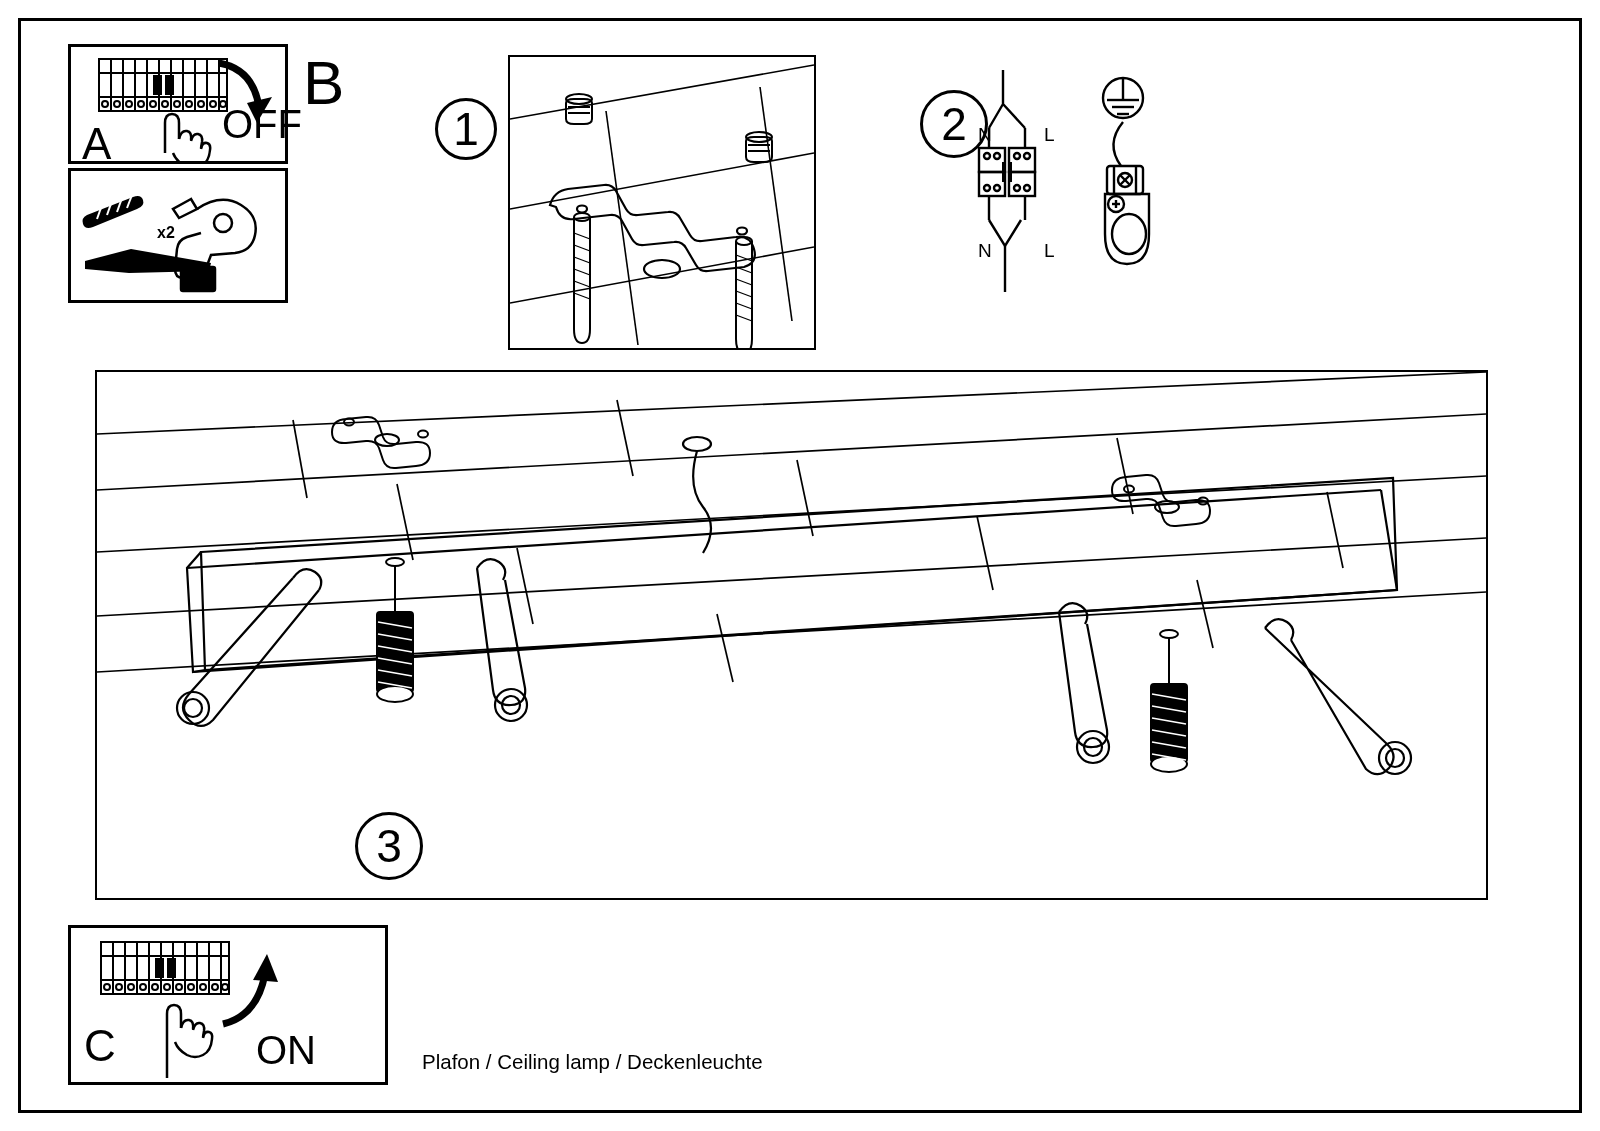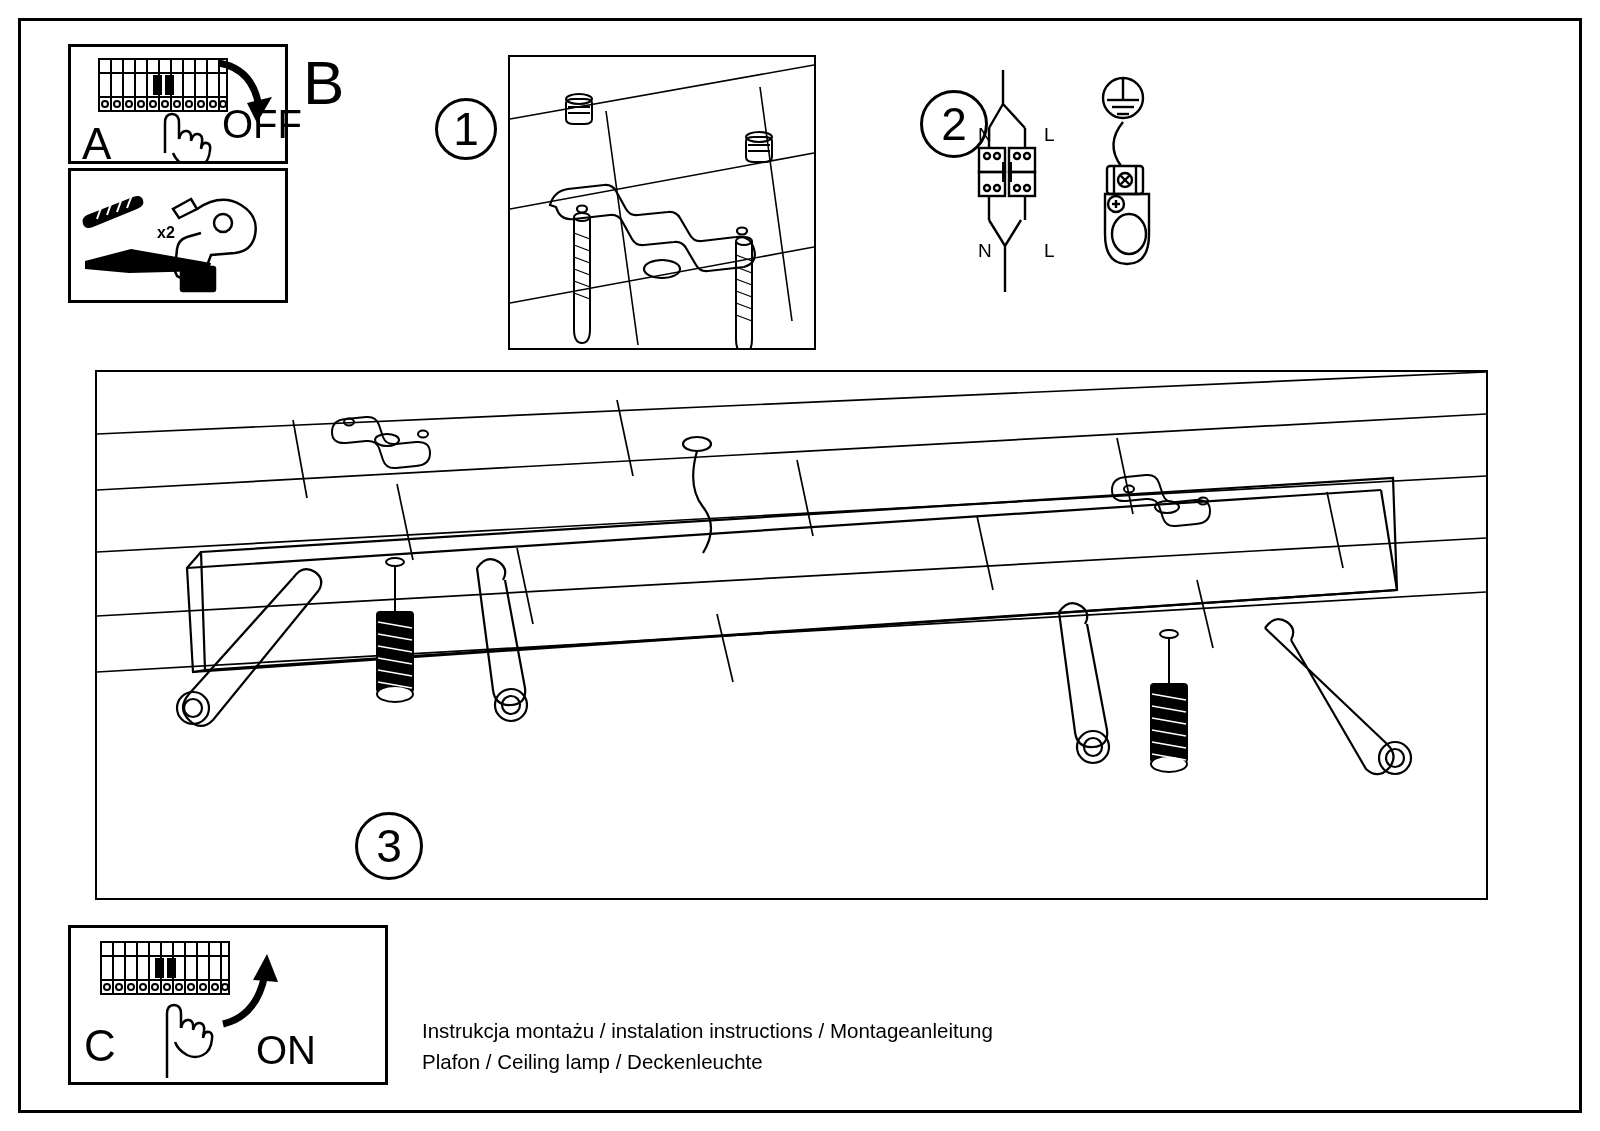--- a/index.html
+++ b/index.html
@@ -369,15 +369,14 @@
       </g>
       <g>
         <path d="M152 96 q34 -8 42 -50" class="nofill" stroke-width="7"></path>
         <polygon points="182,52 196,26 207,54" fill="#000"></polygon>
       </g>
     </svg>
   </div>
   <div class="lbl mid-letter" style="left:84px;top:1024px;">C</div>
   <div class="lbl onoff" style="left:256px;top:1010px;margin-top:20px;">ON</div>
 
-  <div class="caption" style="left:422px;top:1015px;">Instrukcja montażu / instalation instructions / Montageanleitung</div>
   <div class="caption" style="left:422px;top:1046px;text-align:right;">Plafon / Ceiling lamp / Deckenleuchte</div>
 </div>
 
 </body></html>

